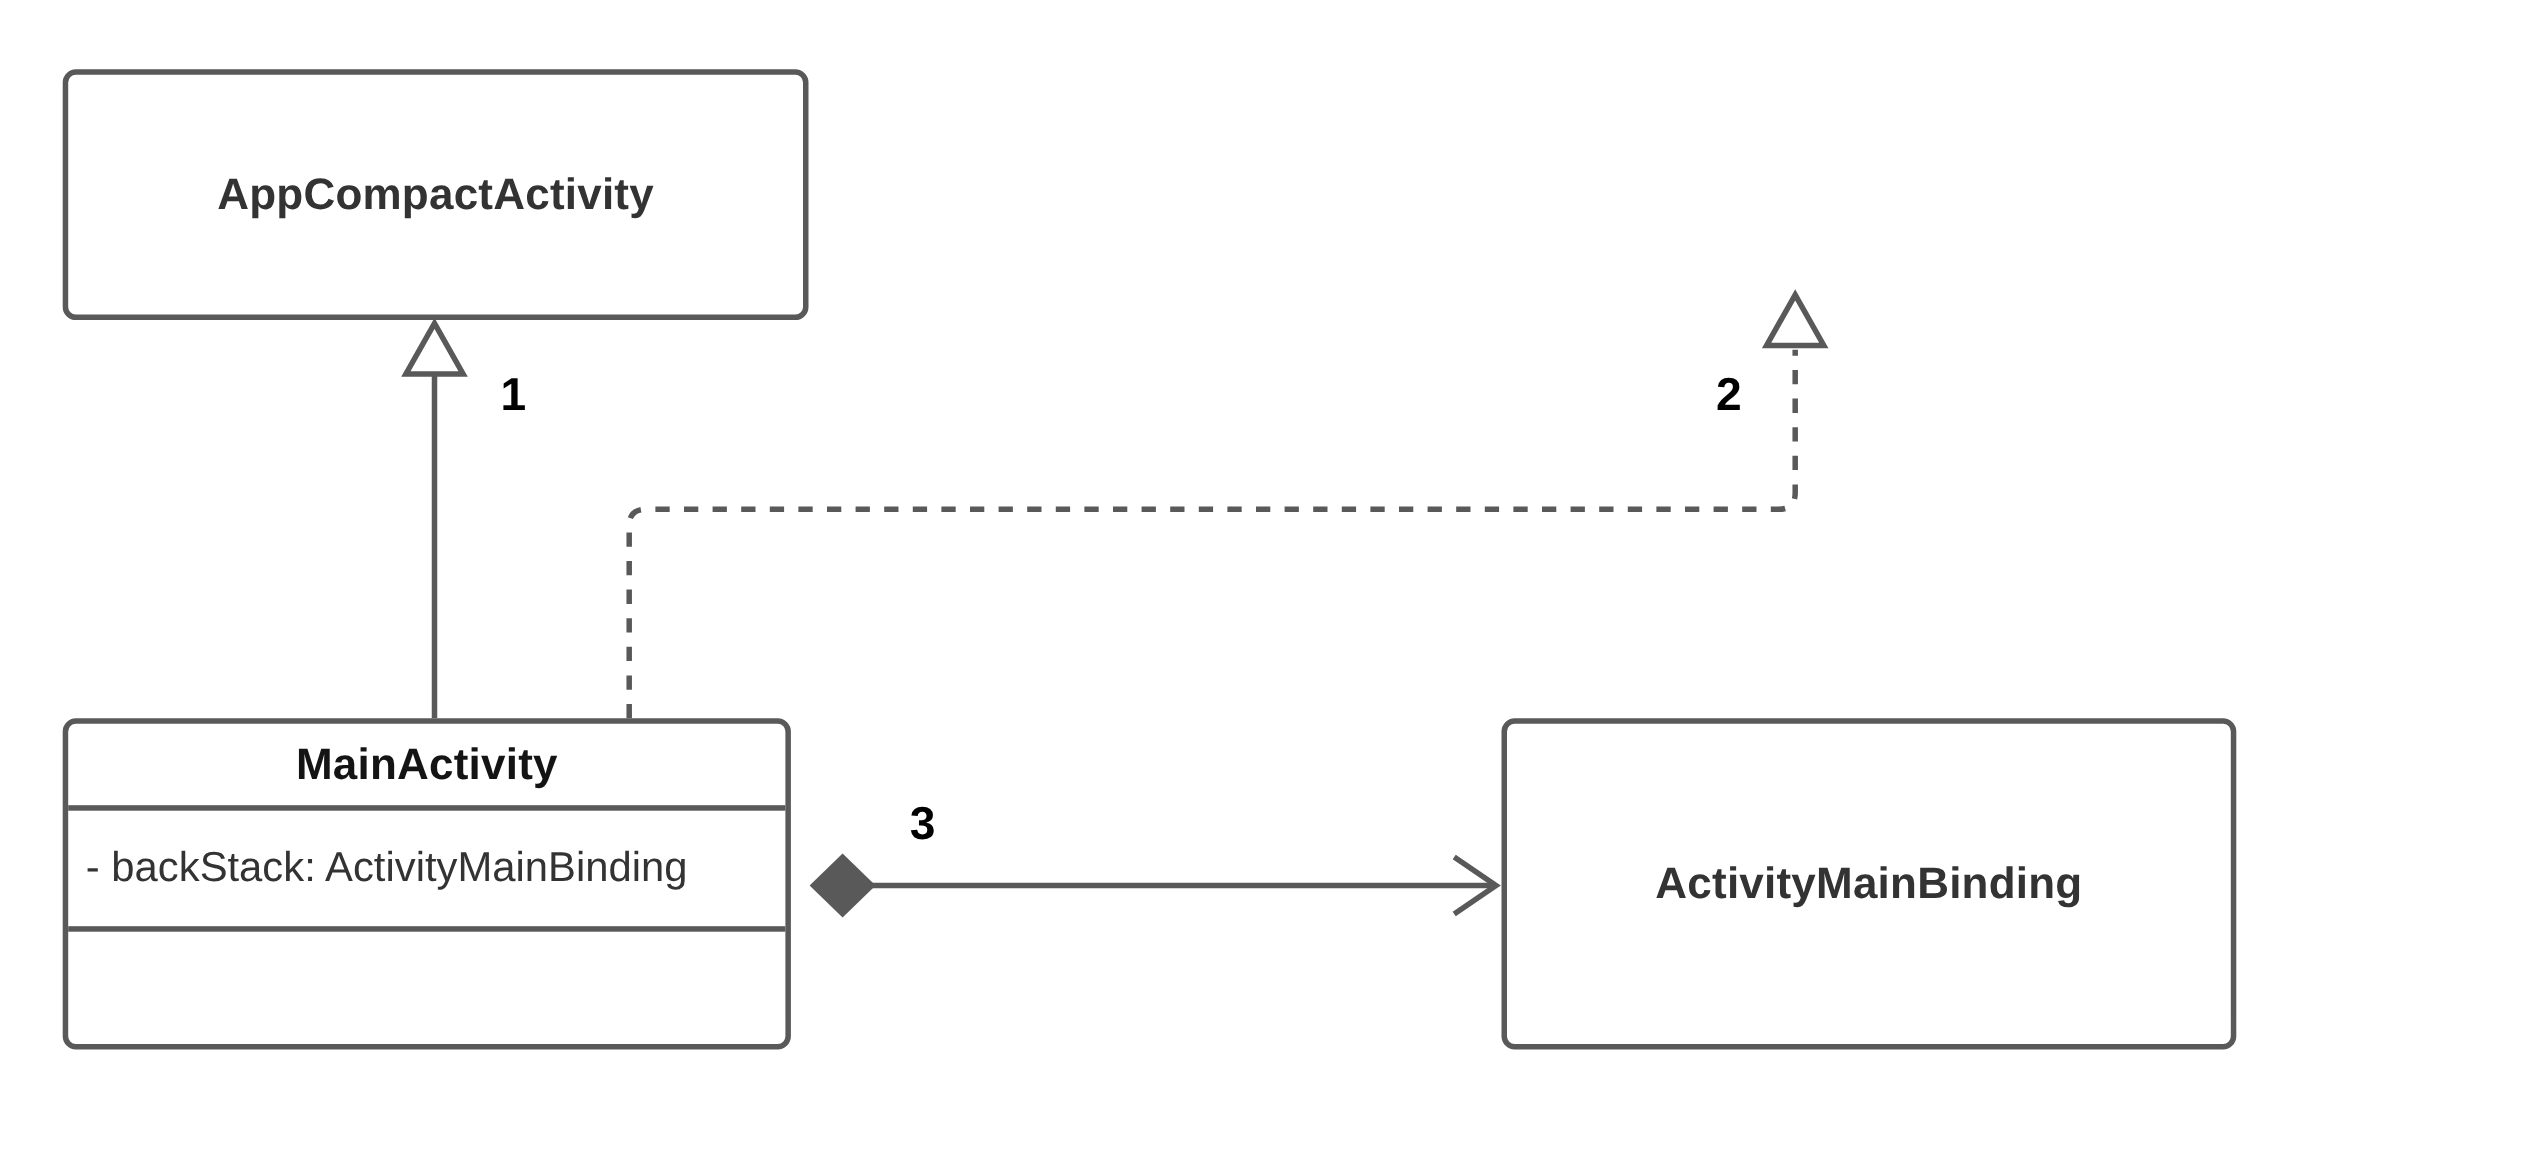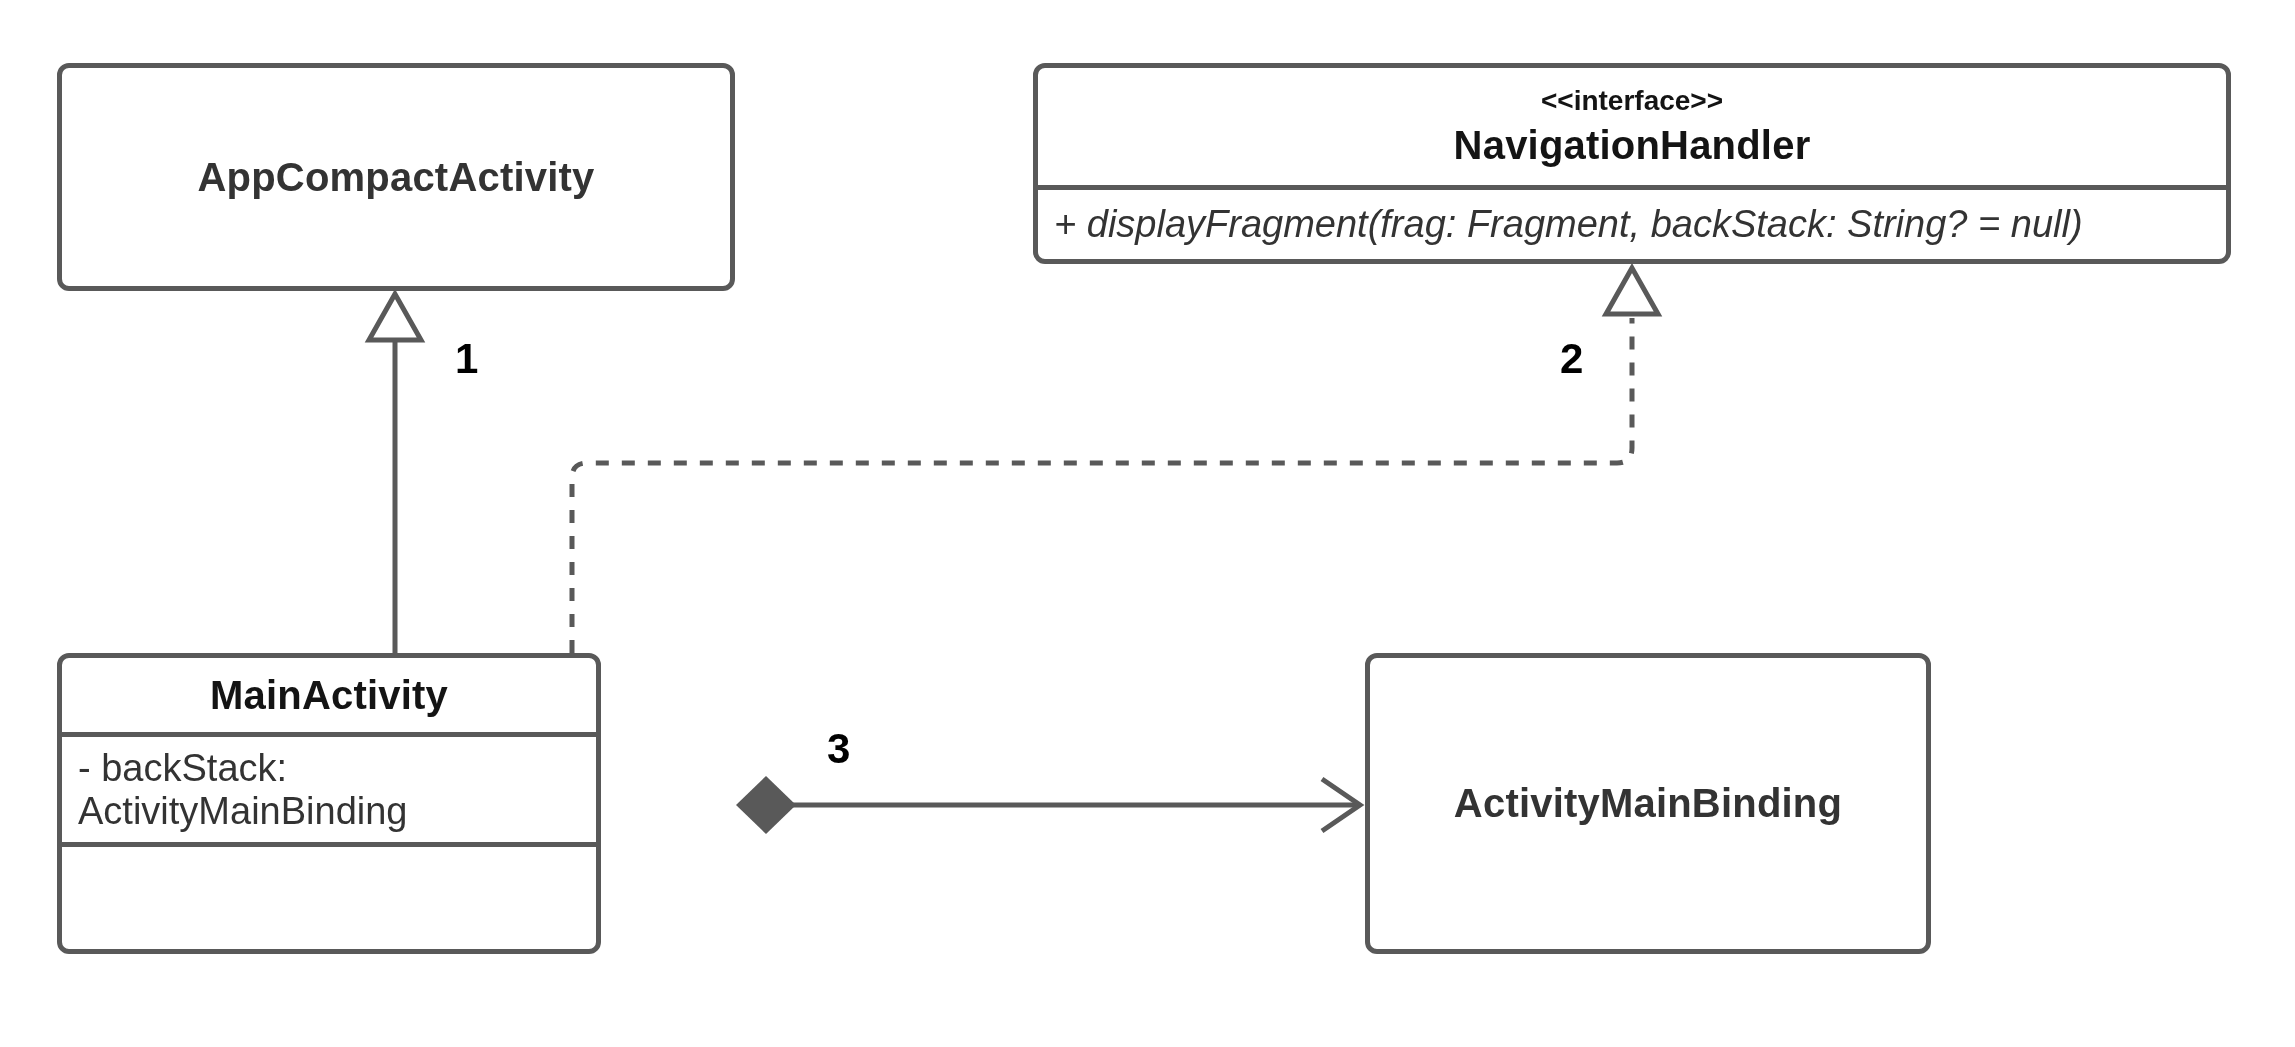--- a/index.html
+++ b/index.html
@@ -46,26 +46,26 @@
     font-size:38px;
   }
   .member-row.italic{font-style:italic;}
   
   #box-nav{left:1033px;top:63px;width:1198px;height:201px;}
   #box-nav .compartment-head{flex:0 0 117px;}
   #box-nav .member-row{flex:1;}
   
   #box-app{left:57px;top:63px;width:678px;height:228px;}
   
-  #box-main{left:57px;top:653px;width:544px;height:301px;}
+  #box-main{left:57px;top:653px;width:662px;height:301px;}
   #box-main .title-compartment{flex:0 0 74px;display:flex;align-items:center;justify-content:center;}
   #box-main .attr-compartment{flex:0 0 105px;}
   #box-main .empty-compartment{flex:1;}
   
-  #box-bind{left:1365px;top:653px;width:566px;height:301px;}
+  #box-bind{left:1365px;top:653px;width:668px;height:301px;}
   
   #connectors{
     position:absolute;left:0;top:0;width:2295px;height:1047px;
     pointer-events:none;
   }
   .rel-label{
     position:absolute;
     font-weight:bold;
     font-size:42px;
     color:#000000;
@@ -98,28 +98,20 @@
       <polyline points="1322,779 1360,805 1322,831" fill="none" stroke="#595959" stroke-width="5"></polyline>
     </g>
   </svg>
 
   <div class="uml-box" id="box-app">
     <div class="center-fill">
       <span class="class-name">AppCompactActivity</span>
     </div>
   </div>
 
-  <div class="uml-box" id="box-nav">
-    <div class="compartment-head">
-      <span class="stereotype">&lt;&lt;interface&gt;&gt;</span>
-      <span class="class-name darker">NavigationHandler</span>
-    </div>
-    <div class="divider"></div>
-    <div class="member-row italic">+ displayFragment(frag: Fragment, backStack: String? = null)</div>
-  </div>
 
   <div class="uml-box" id="box-main">
     <div class="title-compartment">
       <span class="class-name darker">MainActivity</span>
     </div>
     <div class="divider"></div>
     <div class="member-row attr-compartment">- backStack: ActivityMainBinding</div>
     <div class="divider"></div>
     <div class="empty-compartment"></div>
   </div>

